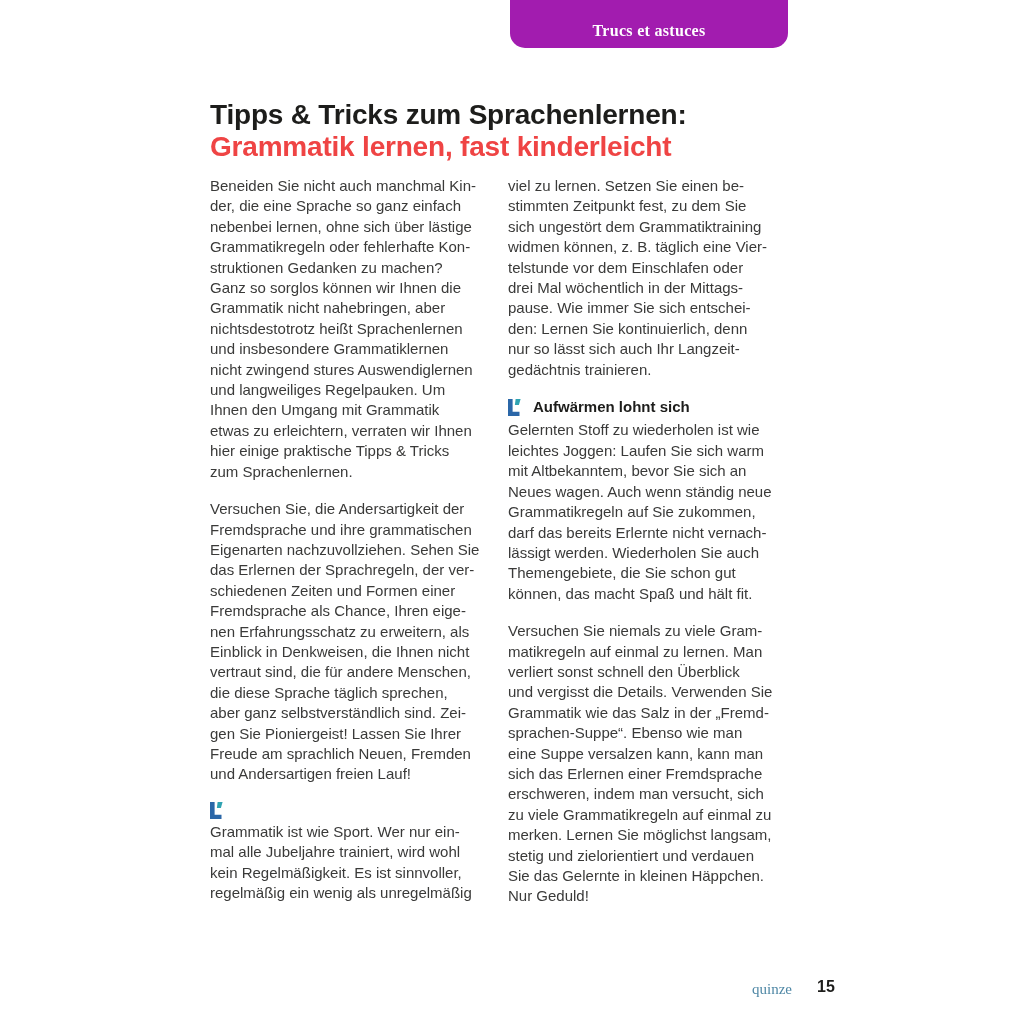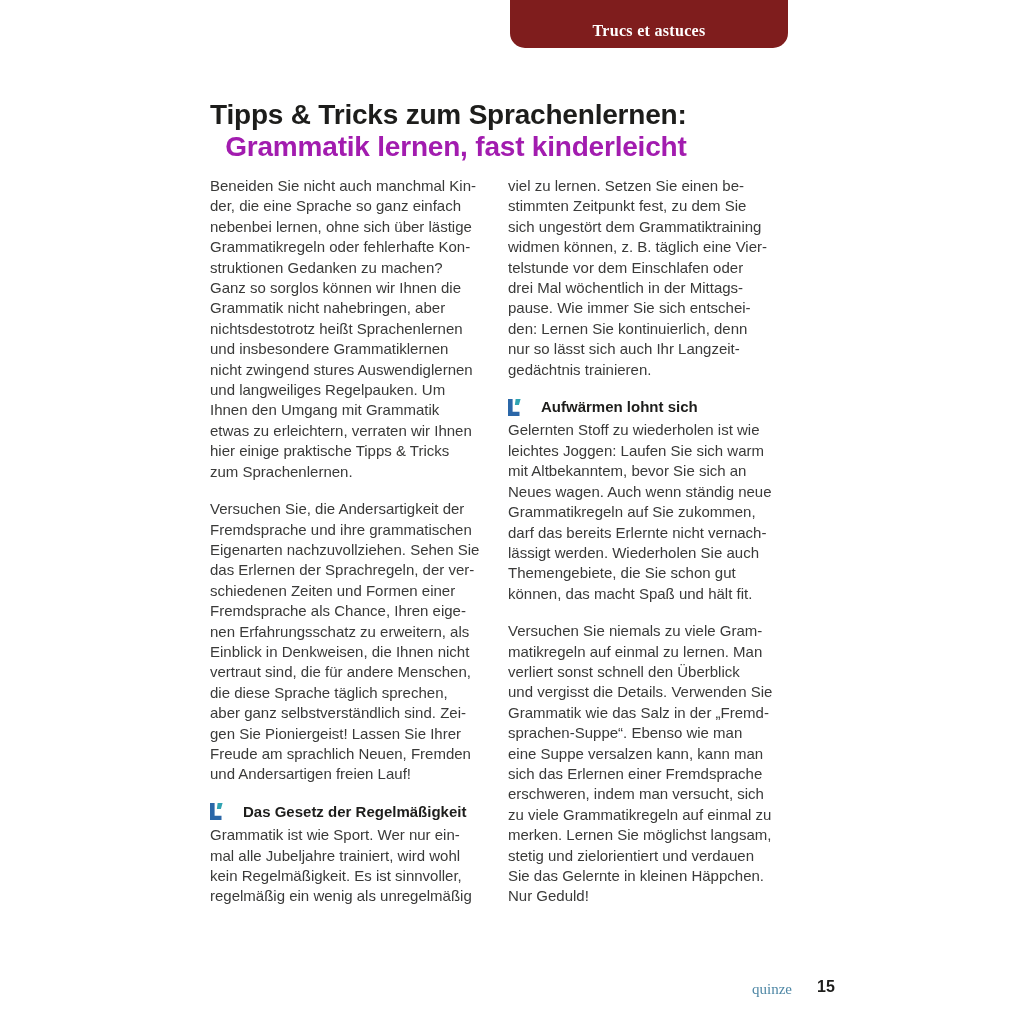--- a/index.html
+++ b/index.html
@@ -5,49 +5,49 @@
   html, body { margin:0; padding:0; }
   body {
     width:1024px; height:1024px; position:relative; overflow:hidden;
     background:#ffffff;
     font-family:"Liberation Sans", sans-serif;
   }
 
   
   .tab {
     position:absolute; left:510px; top:0; width:278px; height:48px;
-    background:#7f1d1d; border-radius:0 0 15px 15px;
+    background:#a21caf; border-radius:0 0 15px 15px;
     display:flex; align-items:flex-end; justify-content:center;
     box-sizing:border-box; padding-bottom:8px;
   }
   .tab-label {
     font-family:"Liberation Serif", serif; font-weight:bold;
     font-size:16px; color:#ffffff; letter-spacing:0.3px;
   }
 
   
   .title {
     position:absolute; left:210px; top:99px;
     font-family:Liberation Sans, sans-serif; font-weight:bold;
     font-size:28px; line-height:32px; letter-spacing:-0.2px;
   }
   .title-line1 { display:block; color:#1d1d1b; }
-  .title-line2 { display:block; color:#a21caf;text-align:right; }
+  .title-line2 { display:block; color:#ef4444; }
 
   
   .col {
     position:absolute; top:176px; width:290px;
     font-size:15px; line-height:20.4px; color:#3a3a39;
   }
   .col-left  { left:210px; }
   .col-right { left:508px; }
   .body-par { margin:0; white-space:pre-line; }
   .section { margin-top:17px; }
   .sec-head {
-    display:flex; align-items:center; gap:20px;
+    display:flex; align-items:center; gap:12px;
     font-weight:bold; color:#1d1d1b; margin-bottom:3px;
   }
   .l-icon { display:inline-flex; flex:0 0 auto; }
 
   
   .footer-word {
     position:absolute; left:752px; top:981px;
     font-family:"Liberation Serif", serif; font-size:15px; color:#4e87a5;
   }
   .page-num {
@@ -104,21 +104,20 @@
     </div>
 
     <div class="section">
       <div class="sec-head">
         <span class="l-icon">
           <svg width="13" height="17" viewBox="0 0 13 17">
               <path d="M0 0 H4.6 V12.8 H11.5 V17 H0 Z" fill="#2b67a8"></path>
               <path d="M7.6 0 L12.6 0 L10.9 6 L6.9 6 Z" fill="#2fa3b2"></path>
             </svg>
         </span>
-        <span>Das Gesetz der Regelmäßigkeit</span>
       </div>
       <p class="body-par">Grammatik ist wie Sport. Wer nur ein-
 mal alle Jubeljahre trainiert, wird wohl
 kein Regelmäßigkeit. Es ist sinnvoller,
 regelmäßig ein wenig als unregelmäßig</p>
     </div>
   </div>
 
   <div class="col col-right">
     <p class="body-par">viel zu lernen. Setzen Sie einen be-

